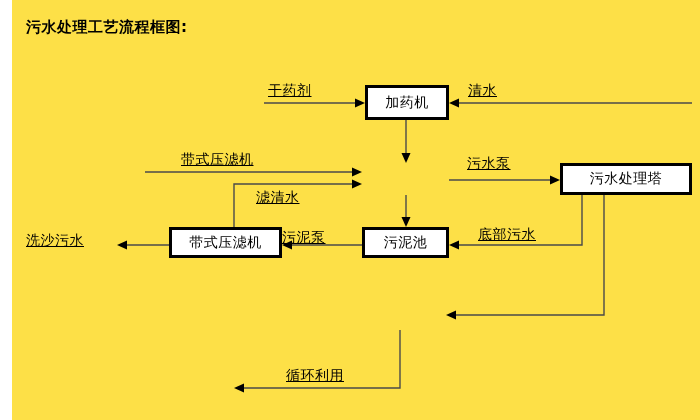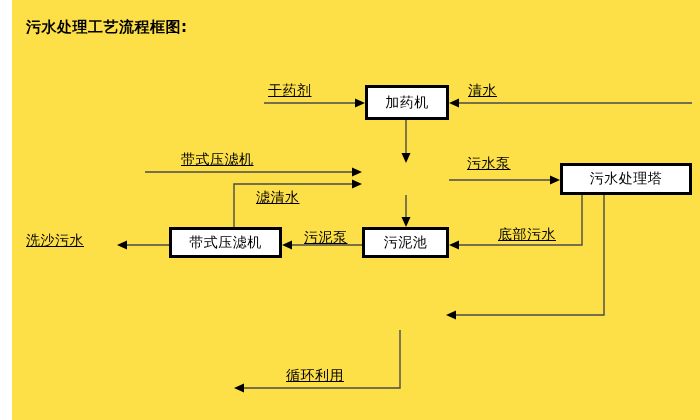--- a/index.html
+++ b/index.html
@@ -132,21 +132,21 @@
   <div class="edge-label" style="left:256px; top:82px;">干药剂</div>
 
   <div class="edge-label" style="left:456px; top:82px;">清水</div>
 
   <div class="edge-label" style="left:169px; top:151px;">带式压滤机</div>
 
   <div class="edge-label" style="left:244px; top:189px;">滤清水</div>
 
   <div class="edge-label" style="left:455px; top:155px;">污水泵</div>
 
-  <div class="edge-label" style="left:292px; top:229px;">污泥泵</div>
+  <div class="edge-label" style="left:270px; top:229px;">污泥泵</div>
 
-  <div class="edge-label" style="left:486px; top:226px;">底部污水</div>
+  <div class="edge-label" style="left:466px; top:226px;">底部污水</div>
 
   <div class="edge-label" style="left:14px; top:232px;">洗沙污水</div>
 
   <div class="edge-label" style="left:274px; top:367px;">循环利用</div>
 
 </div>
 
 </body></html>

